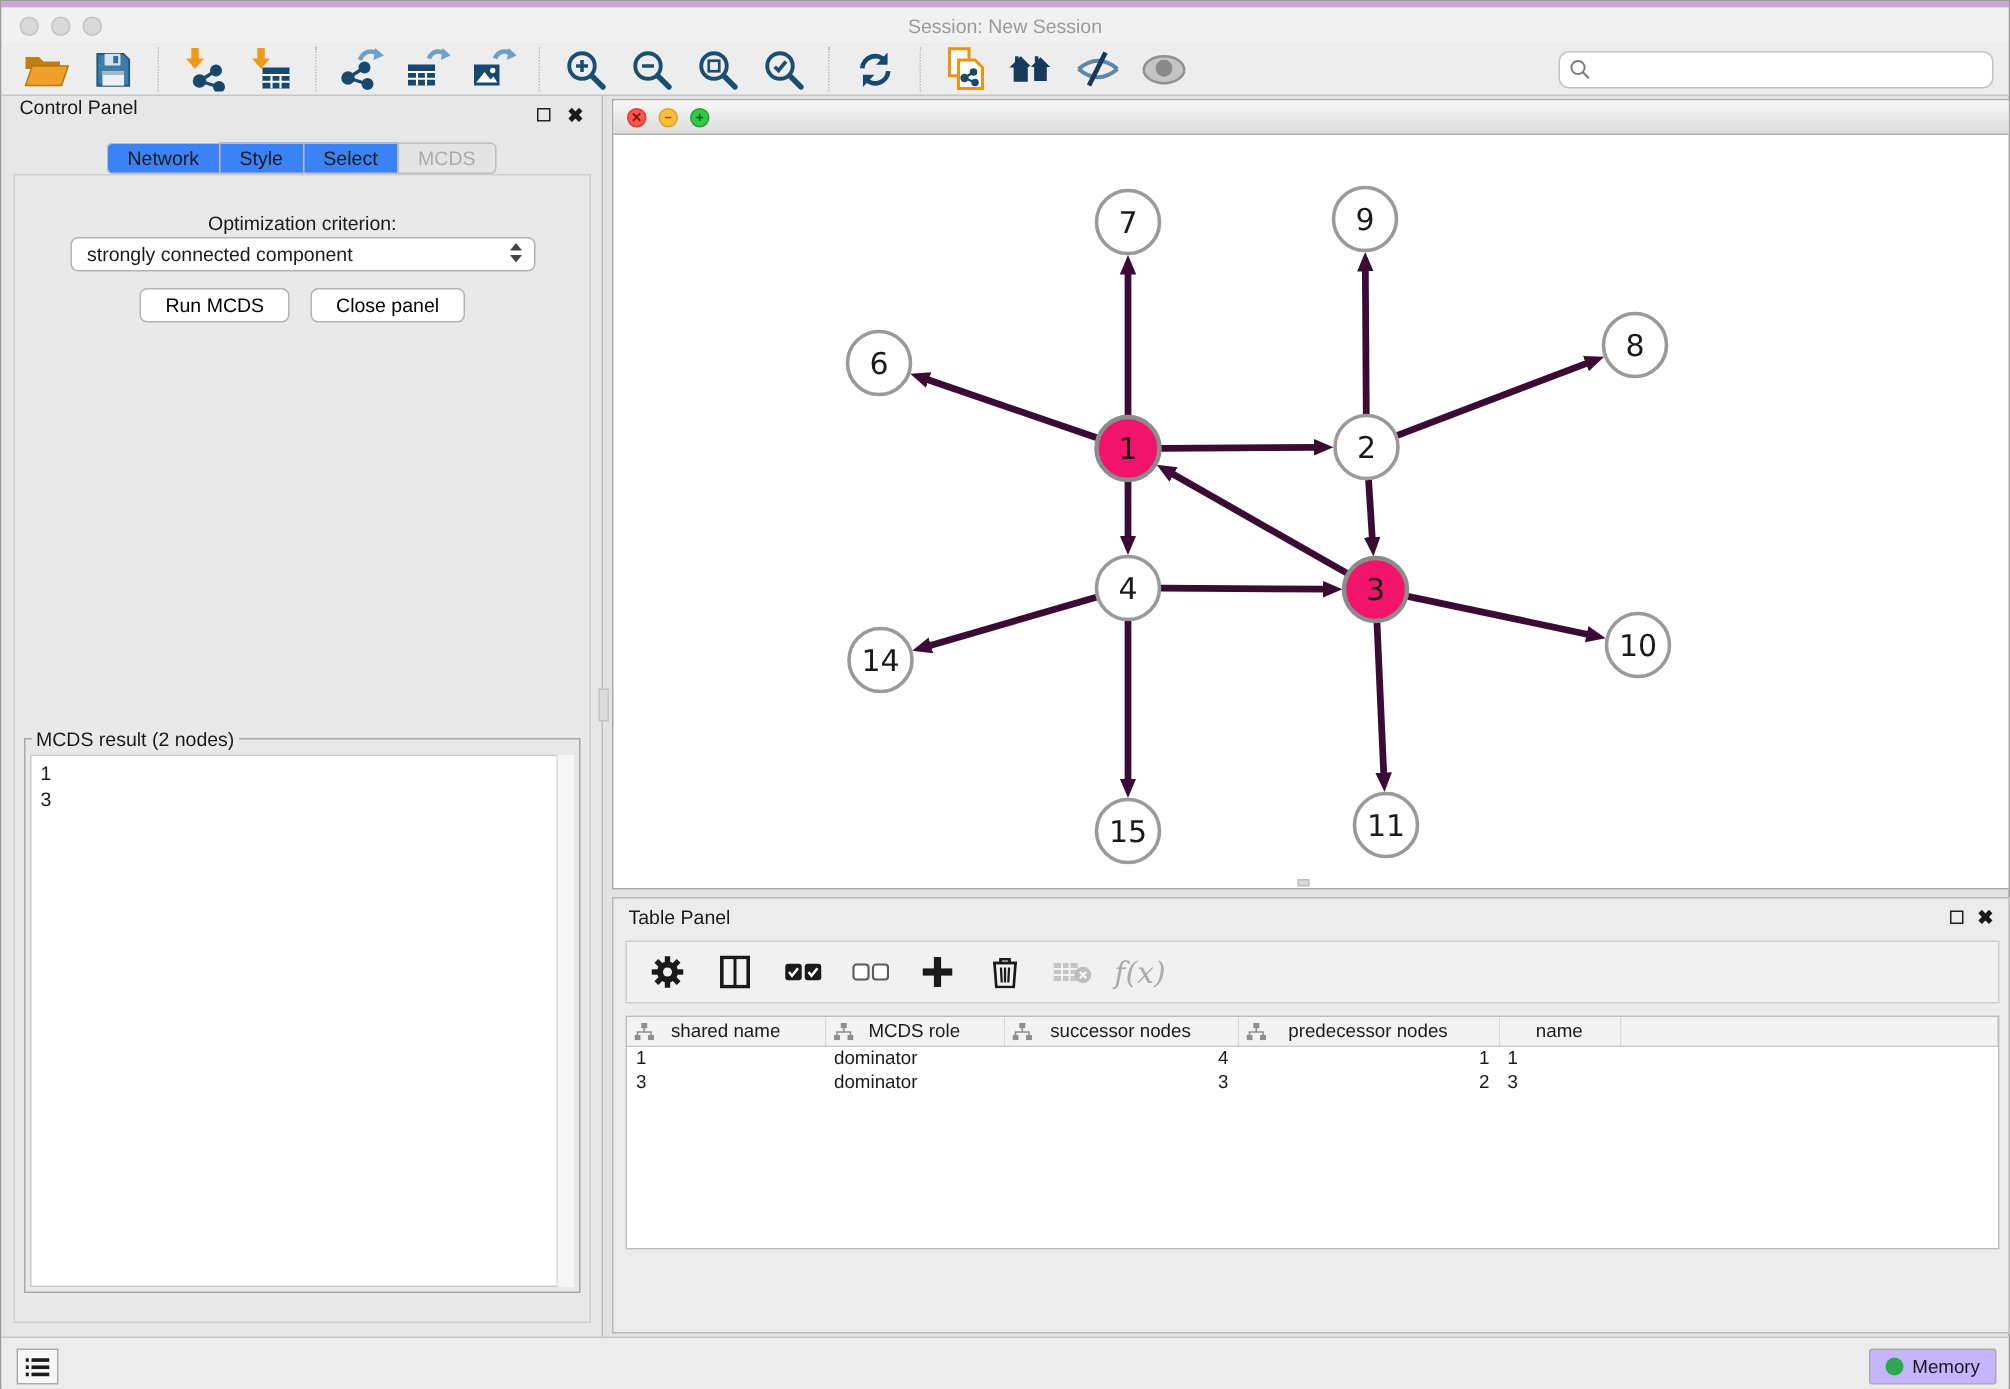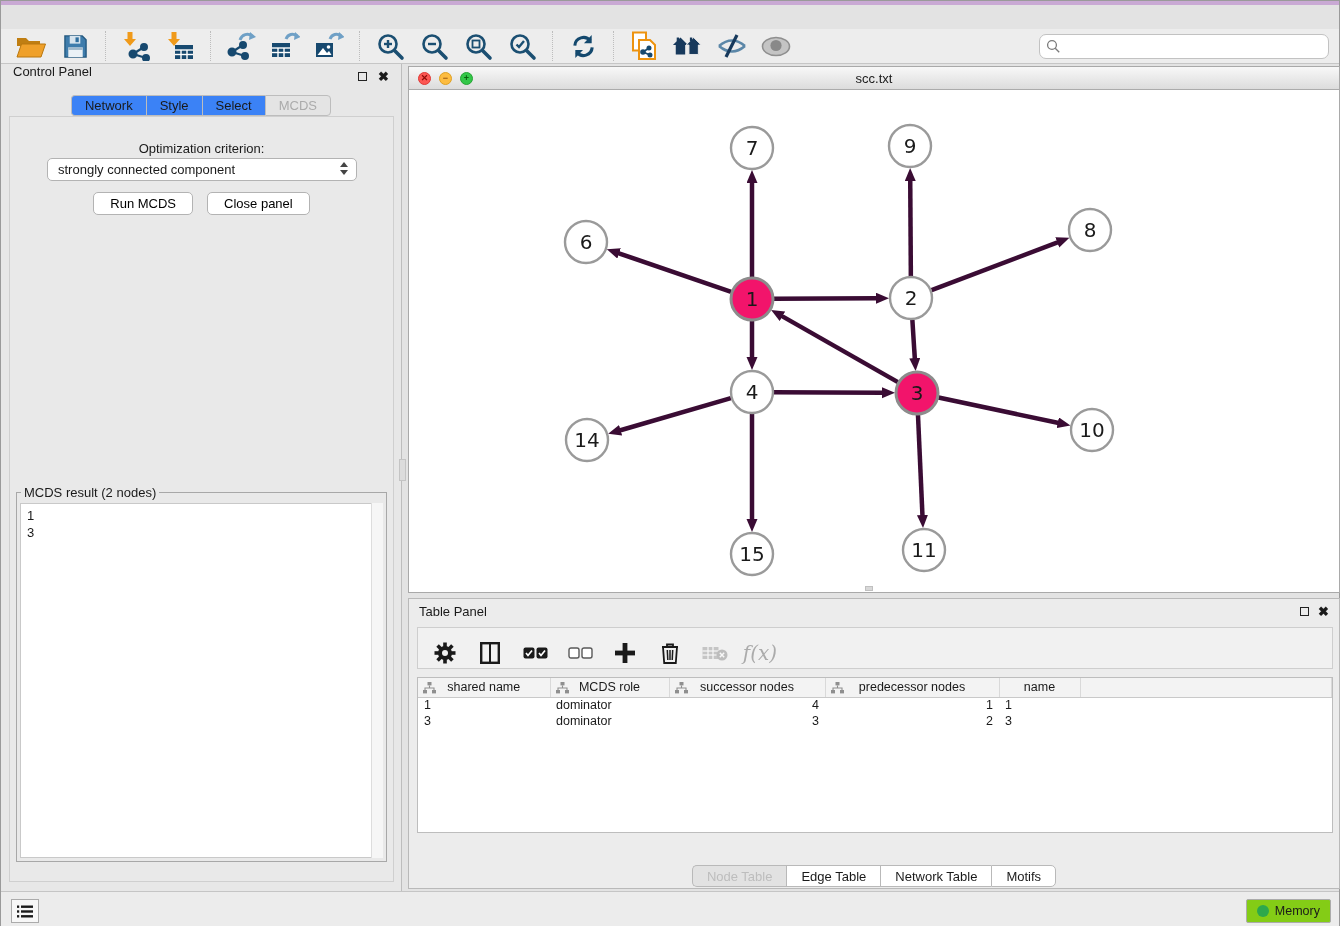--- a/index.html
+++ b/index.html
@@ -56,47 +56,55 @@
   .nl-max { background:#33C748; border:1px solid #26A334; color:#0A610E; }
   .net-title { position:absolute; left:0; right:0; text-align:center; font-size:13px; color:#1a1a1a; }
   .net-canvas { position:absolute; left:0; top:23px; right:0; bottom:0; }
   .net-resize-handle { position:absolute; left:456px; bottom:1px; width:8px; height:5px; background:#D8D8D8; border:1px solid #C0C0C0; }
   .splitter-grip { position:absolute; left:398px; top:458px; width:7px; height:22px; background:#DCDCDC; border:1px solid #C4C4C4; }
 
   
   .table-panel { position:absolute; left:407px; top:597px; width:932px; height:291px; background:#ECECEC; border:1px solid #B9B9B9; }
   .tp-header { position:relative; height:24px; display:flex; align-items:center; padding-left:10px; }
   .tp-header .panel-float { right:30px; } .tp-header .panel-close { right:10px; }
-  .tp-toolbar { position:absolute; left:8px; top:28px; width:916px; height:42px; background:#F1F1F1; border:1px solid #CECECE; display:flex; align-items:flex-end; gap:15px; padding-left:12px; }
+  .tp-toolbar { position:absolute; left:8px; top:28px; width:916px; height:42px; background:#F1F1F1; border:1px solid #CECECE; display:flex; align-items:center; gap:15px; padding-left:12px; }
   .tpi { width:30px; height:30px; display:flex; align-items:center; justify-content:center; cursor:pointer; }
   .fx-label { font-family:"DejaVu Serif", serif; font-style:italic; font-size:20px; color:#ABABAB; }
   .tp-tablewrap { position:absolute; left:8px; top:78px; width:916px; height:156px; background:#fff; border:1px solid #BDBDBD; overflow:hidden; }
   table.datatable { border-collapse:collapse; width:100%; table-layout:fixed; }
   table.datatable th { height:19px; background:#F3F3F3; border-right:1px solid #D9D9D9; border-bottom:1px solid #C9C9C9; font-weight:normal; font-size:12.5px; position:relative; text-align:center; }
   table.datatable th .hier { position:absolute; left:5px; top:4px; }
   table.datatable td { height:16px; font-size:12.5px; padding:0 6px; }
   td.ralign { text-align:right; padding-right:12px; }
   .tp-tabs { position:absolute; left:0; top:266px; width:100%; display:flex; justify-content:center; }
   .btab { height:22px; padding:3px 14px; background:#fff; border:1px solid #B9B9B9; border-right:none; font-size:13px; cursor:pointer; }
   .btab:first-child { border-radius:5px 0 0 5px; }
   .btab:last-child { border-right:1px solid #B9B9B9; border-radius:0 5px 5px 0; }
   .btab.active { background:#E2E2E2; color:#BDBDBD; }
 
   
   .statusbar { position:absolute; left:0; top:890px; width:100%; height:36px; background:#ECECEC; border-top:1px solid #C5C5C5; }
   .menu-btn { position:absolute; left:10px; top:7px; width:28px; height:24px; background:#F7F7F7; border:1px solid #ABABAB; display:flex; align-items:center; justify-content:center; cursor:pointer; }
-  .memory-btn { position:absolute; right:8px; top:7px; height:24px; background:#84cc16; border:1px solid #ABABAB; border-radius:2px; display:flex; align-items:center; gap:6px; padding:0 10px; font-size:12.5px; cursor:pointer; }
+  .memory-btn { position:absolute; right:8px; top:7px; height:24px; background:#c4b5fd; border:1px solid #ABABAB; border-radius:2px; display:flex; align-items:center; gap:6px; padding:0 10px; font-size:12.5px; cursor:pointer; }
   .mem-dot { width:12px; height:12px; border-radius:50%; background:#2EA84C; }
 </style>
 </head>
 <body>
 
 <div class="app">
   <div class="purple-strip"></div>
 
+  <div class="titlebar">
+    <div class="win-title">Session: New Session</div>
+    <div class="traffic">
+      <div class="tl"></div>
+      <div class="tl"></div>
+      <div class="tl"></div>
+    </div>
+  </div>
 
   <div class="toolbar">
     <div class="tbgroup">
       <div class="tbi">
         <svg width="30" height="26" viewBox="0 0 30 26">
           <path d="M1 5 h9 l3 3 h11 v5 H1z" fill="#C07E12"></path>
           <path d="M1 24 L5.5 11 H29.5 L25 24z" fill="#EFA02A" stroke="#B9770E" stroke-width="1"></path>
         </svg>
       </div>
       <div class="tbi">
@@ -295,21 +303,20 @@
 3</div>
         <div class="result-scroll"></div>
       </fieldset>
     </div>
   </div>
 
   <div class="splitter-grip"></div>
 
   <div class="net-window">
     <div class="net-titlebar">
-      <div class="net-title">scc.txt</div>
       <div class="nt-lights">
         <div class="nl nl-close">✕</div>
         <div class="nl nl-min">−</div>
         <div class="nl nl-max">+</div>
       </div>
     </div>
     <div class="net-canvas">
       <svg width="930" height="503" viewBox="0 0 930 503">
           <defs>
             <marker id="arw" markerUnits="userSpaceOnUse" markerWidth="15" markerHeight="12" refX="1" refY="5.5" orient="auto">
@@ -493,26 +500,20 @@
               <td>3</td>
               <td>dominator</td>
               <td class="ralign">3</td>
               <td class="ralign">2</td>
               <td>3</td>
               <td></td>
             </tr>
           </tbody>
       </table>
     </div>
-    <div class="tp-tabs">
-        <div class="btab active">Node Table</div>
-        <div class="btab">Edge Table</div>
-        <div class="btab">Network Table</div>
-        <div class="btab">Motifs</div>
-      </div>
   </div>
 
   <div class="statusbar">
     <div class="menu-btn">
       <svg width="16" height="13" viewBox="0 0 16 13">
         <g fill="#1a1a1a">
           <rect x="0" y="0.5" width="2.2" height="2.4"></rect>
             <rect x="4" y="0.5" width="12" height="2.4"></rect>
           <rect x="0" y="5.3" width="2.2" height="2.4"></rect>
             <rect x="4" y="5.3" width="12" height="2.4"></rect>

